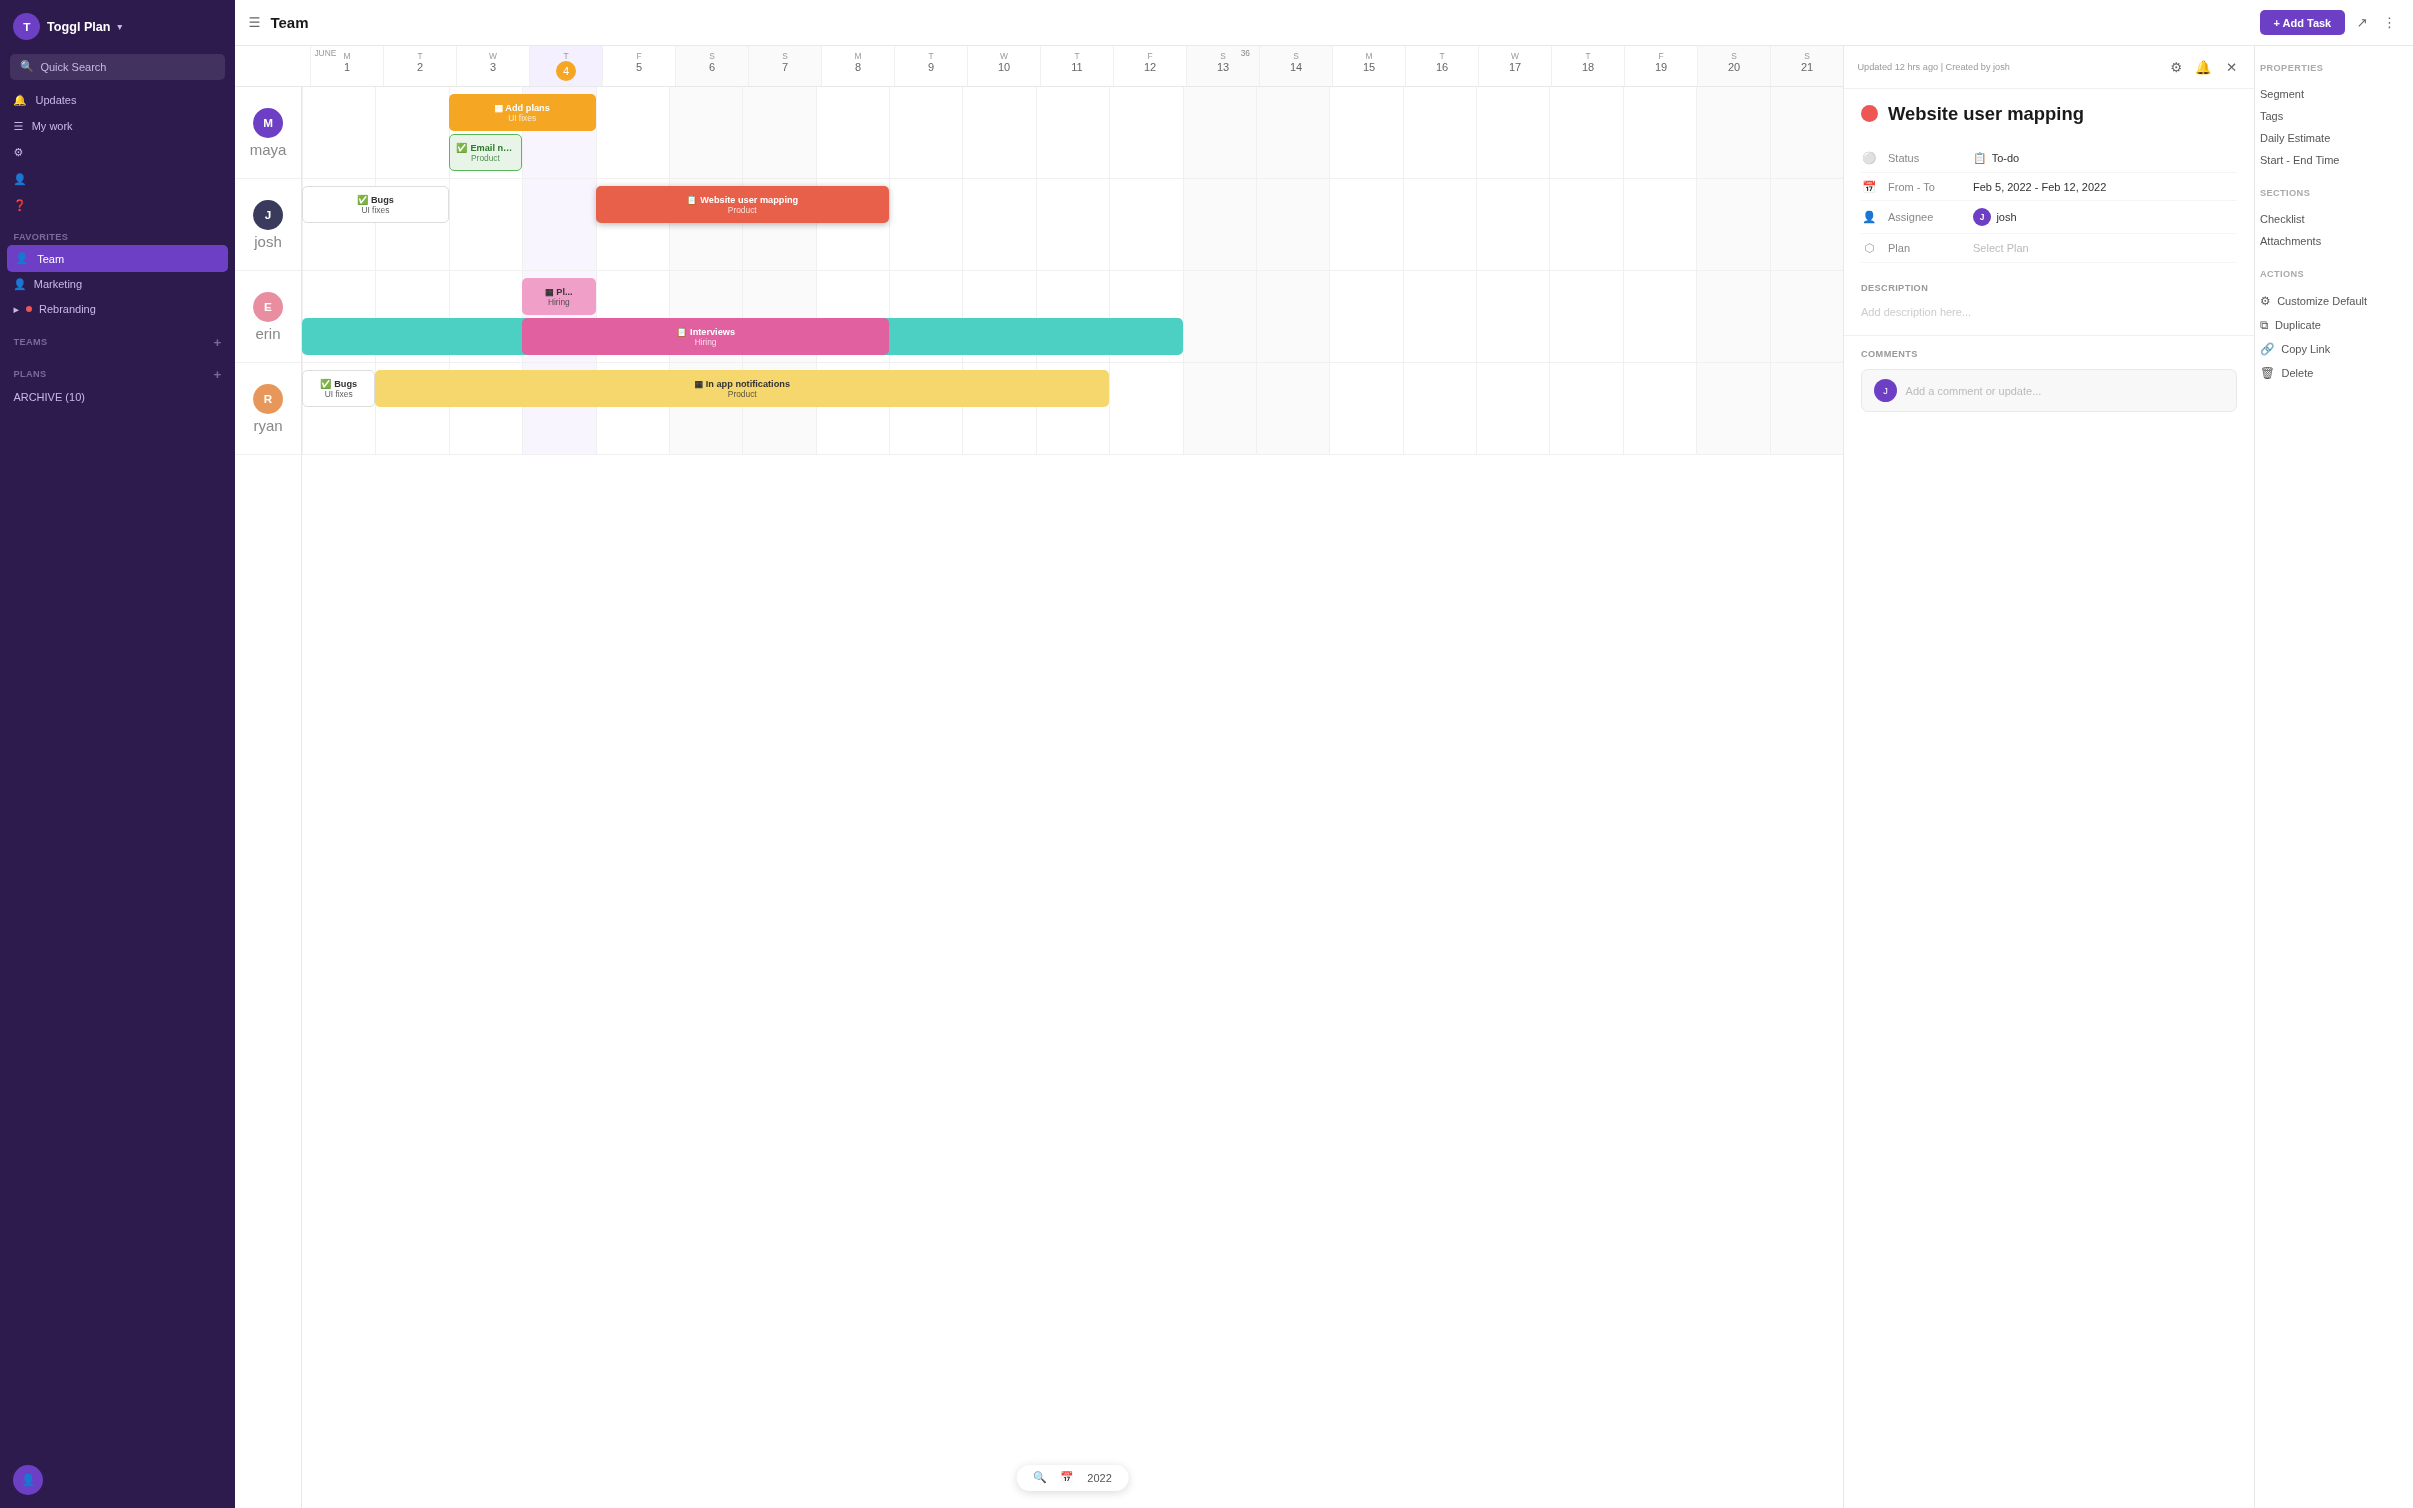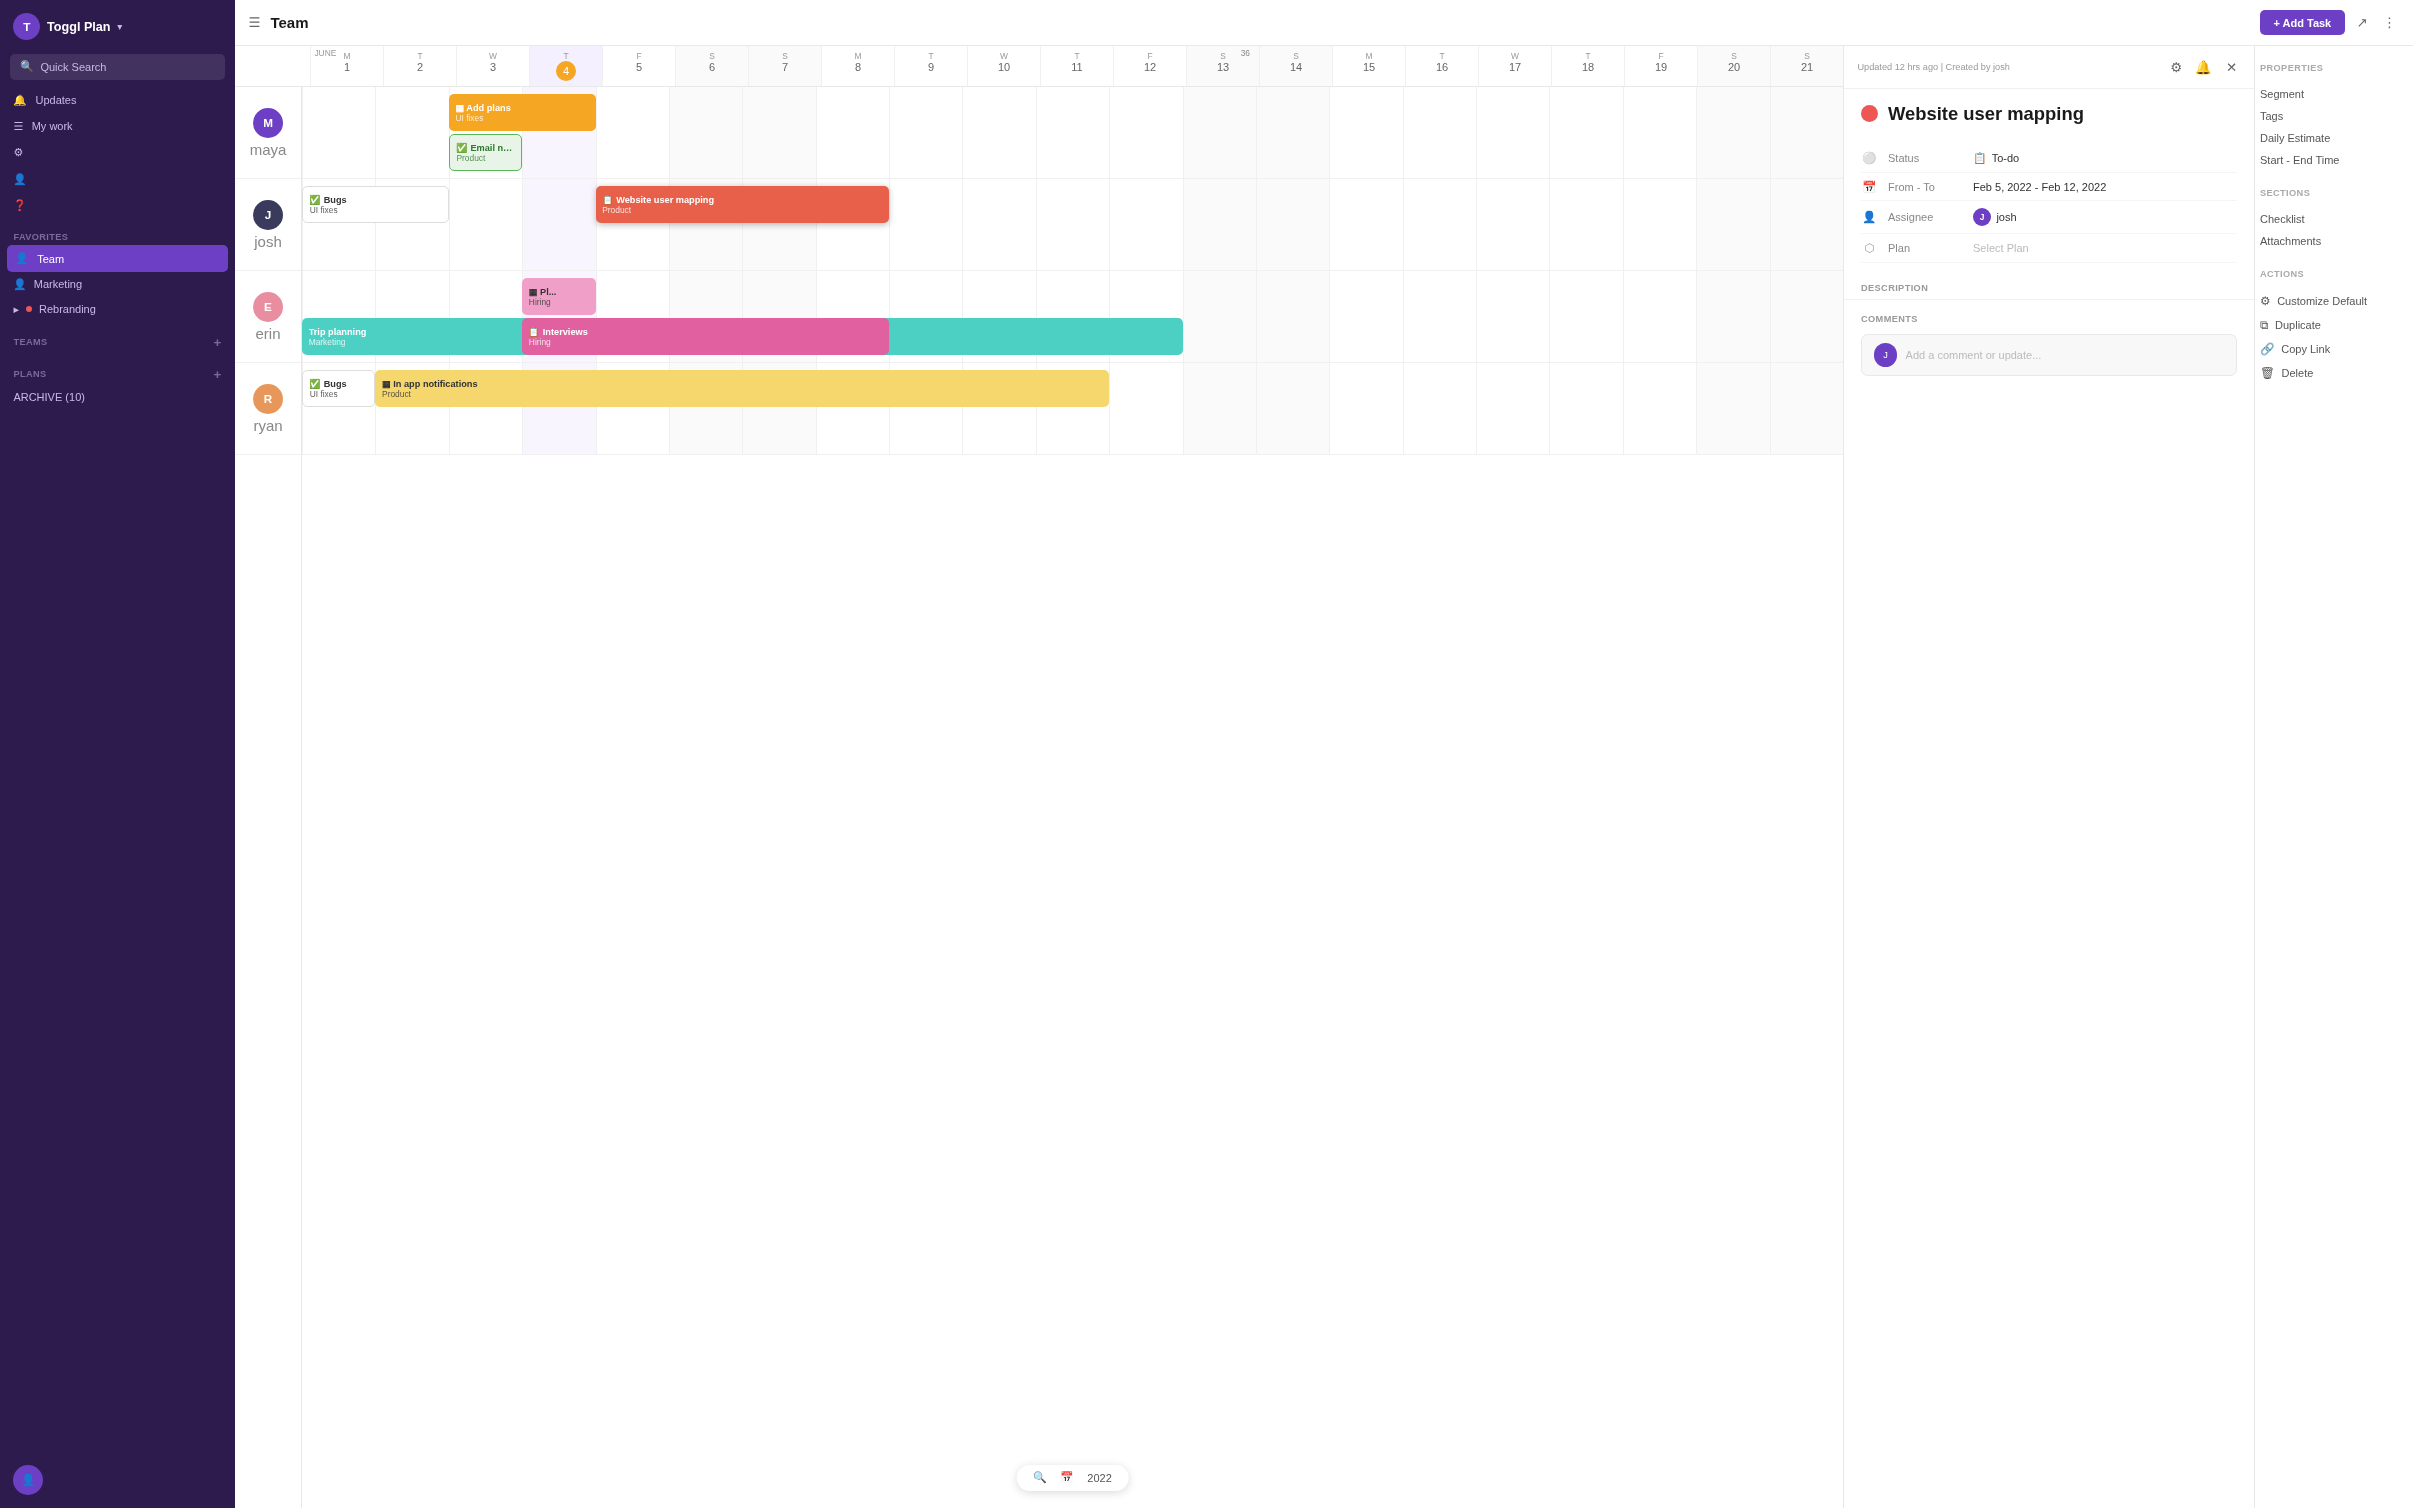--- a/index.html
+++ b/index.html
@@ -235,20 +235,21 @@
       padding: 3.4px 6.7px;
       font-size: 9.2px;
       font-weight: 500;
       cursor: pointer;
       top: 6.7px;
       height: 37px;
       display: flex;
       flex-direction: column;
       justify-content: center;
       overflow: hidden;
+      text-align: center;
     }
     .task-bar .task-name { font-weight: 600; white-space: nowrap; overflow: hidden; text-overflow: ellipsis; }
     .task-bar .task-tag { font-size: 8.4px; opacity: 0.8; }
 
     
     .detail-panel {
       width: 411px;
       flex-shrink: 0;
       background: white;
       border-left: 0.8px solid #e8e8e8;
@@ -701,20 +702,21 @@
           </span>
         </div>
         <div class="prop-row">
           <span class="prop-icon">⬡</span>
           <span class="prop-label">Plan</span>
           <span class="prop-value" style="color:#bbb;">Select Plan</span>
         </div>
       </div>
 
       <div class="section-title">DESCRIPTION</div>
+      <div class="description-area">Add description here...</div>
 
       <div class="comments-section">
         <div class="comments-label">COMMENTS</div>
         <div class="comment-input-row">
           <div class="comment-avatar">J</div>
           <span class="comment-placeholder">Add a comment or update...</span>
         </div>
       </div>
     </div>
 

